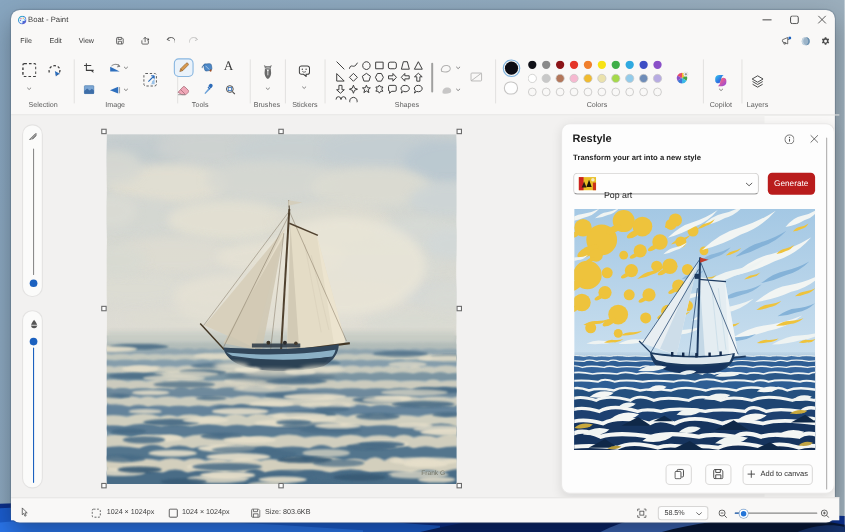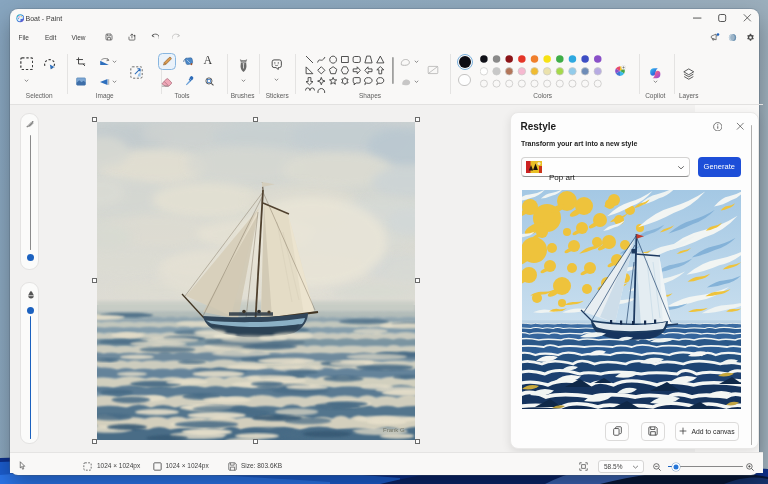--- a/index.html
+++ b/index.html
@@ -13,21 +13,21 @@
   .menu { font-size:6.5px; color:#3c3c3c; top:22.5px; }
   .glabel { font-size:6.5px; color:#5d5d5d; top:40px; text-align:center; }
   .gsep { top:2px; width:1px; height:40px; background:#e4e3e2; }
   #ribbon { left:-2.3px; top:41px; width:752.9px; height:53px; border-bottom:1px solid #e2e1e0; }
   #rorig { left:2.3px; top:0; width:748px; height:53px; }
   #content { left:-2.3px; top:94px; width:685px; height:347px; background:#f2f1f0;padding-left:39px; }
   #corig { left:2.3px; top:0; width:748px; height:347px; }
   .sliderbox { left:8px; width:19px; background:#fbfbfa; border:1px solid #e4e3e2; border-radius:9px; }
   #panel { left:498px; top:6.5px; width:249px; height:337px; background:#fdfdfd; border:1px solid #e9e8e7;
            border-radius:8px; box-shadow:0 3px 10px rgba(0,0,0,0.10); }
-  .genbtn { background:#1d4ed8; color:#fff; font-size:7.5px; border-radius:4px;
+  .genbtn { background:#b91c1c; color:#fff; font-size:7.5px; border-radius:4px;
             display:flex; align-items:center; justify-content:center; }
   .iconbtn { border:1px solid #dcdbda; background:#fdfdfd; border-radius:4px; display:flex; align-items:center; justify-content:center; }
   #status { left:-2.3px; top:441px; width:752.9px; height:21px; background:#f9f8f7; border-top:1px solid #e5e4e3;
             font-size:6.5px; color:#3f3f3f; }
   #sorig { left:2.3px; top:0; width:748px; height:21px; }
   .stxt { top:9.3px; }
   .hdl { width:5px; height:5px; background:#fdfdfd; border:1px solid #6a6a6a; }
 </style>
 </head>
 <body>

